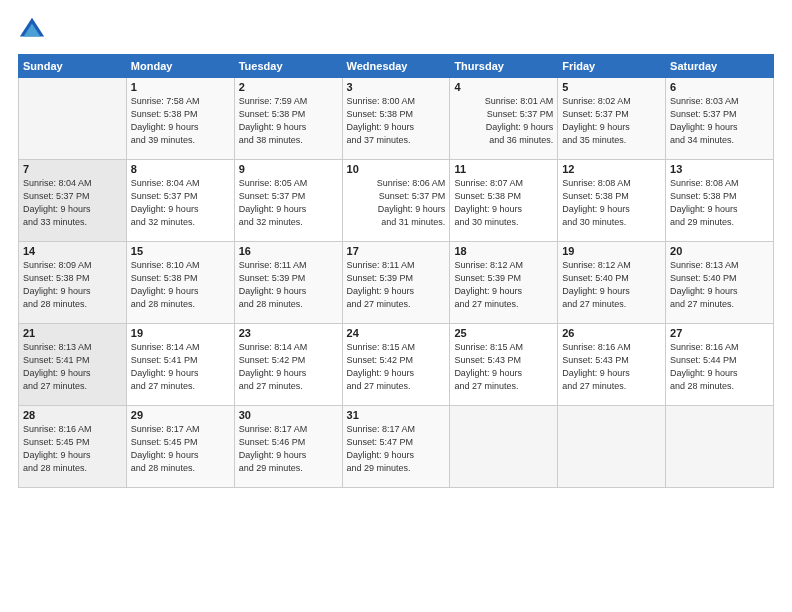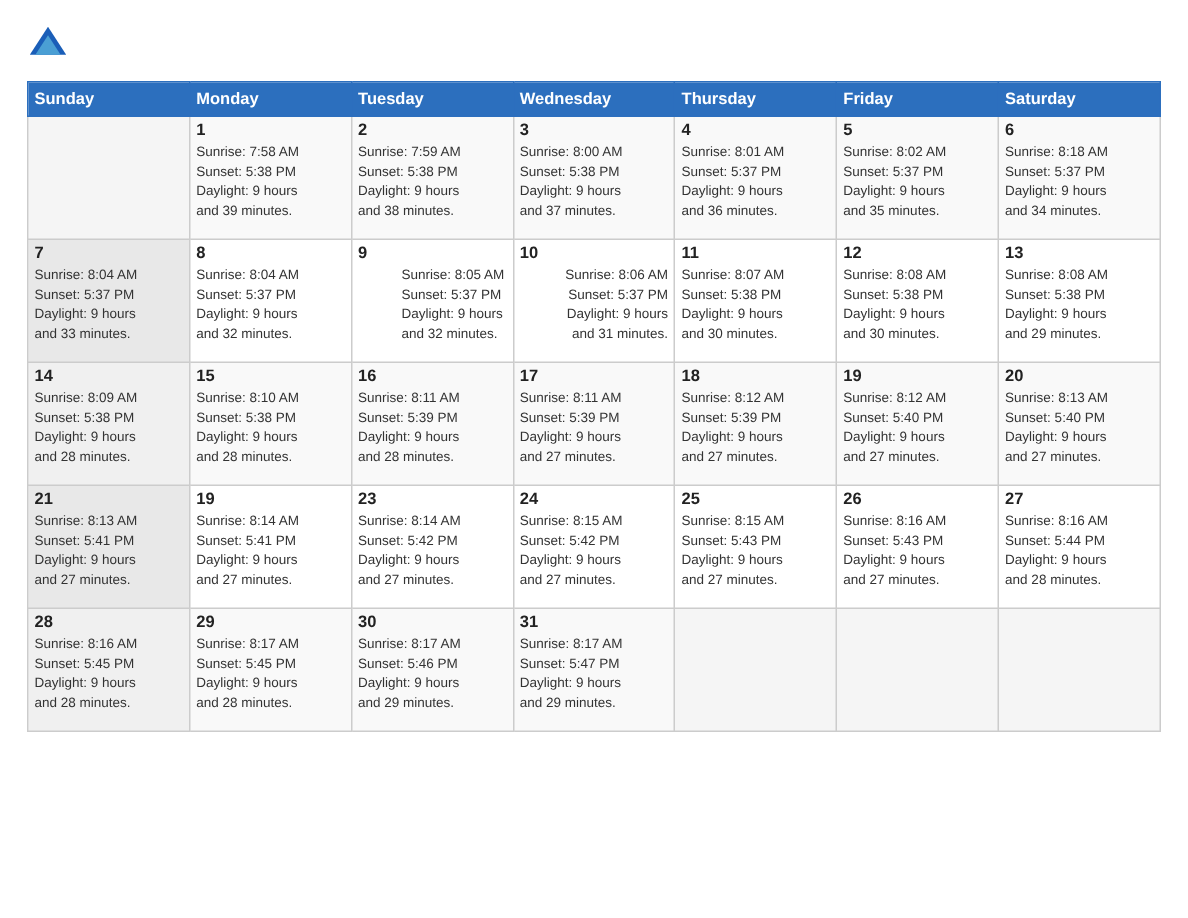--- a/index.html
+++ b/index.html
@@ -150,35 +150,35 @@
           </td>
           <td>
             <span class="day-number">3</span>
             <div class="day-info" style="white-space: pre-line;">Sunrise: 8:00 AM
 Sunset: 5:38 PM
 Daylight: 9 hours
 and 37 minutes.</div>
           </td>
           <td>
             <span class="day-number">4</span>
-            <div class="day-info" style="white-space: pre-line;">Sunrise: 8:01 AM
+            <div class="day-info" style="white-space: pre-line; text-align: right;">Sunrise: 8:01 AM
 Sunset: 5:37 PM
 Daylight: 9 hours
 and 36 minutes.</div>
           </td>
           <td>
             <span class="day-number">5</span>
             <div class="day-info" style="white-space: pre-line;">Sunrise: 8:02 AM
 Sunset: 5:37 PM
 Daylight: 9 hours
 and 35 minutes.</div>
           </td>
           <td>
             <span class="day-number">6</span>
-            <div class="day-info" style="white-space: pre-line;">Sunrise: 8:18 AM
+            <div class="day-info" style="white-space: pre-line;">Sunrise: 8:03 AM
 Sunset: 5:37 PM
 Daylight: 9 hours
 and 34 minutes.</div>
           </td>
         </tr>
         <tr>
           <td>
             <span class="day-number">7</span>
             <div class="day-info" style="white-space: pre-line;">Sunrise: 8:04 AM
 Sunset: 5:37 PM
@@ -187,21 +187,21 @@
           </td>
           <td>
             <span class="day-number">8</span>
             <div class="day-info" style="white-space: pre-line;">Sunrise: 8:04 AM
 Sunset: 5:37 PM
 Daylight: 9 hours
 and 32 minutes.</div>
           </td>
           <td>
             <span class="day-number">9</span>
-            <div class="day-info" style="white-space: pre-line; margin-left: 29px;">Sunrise: 8:05 AM
+            <div class="day-info" style="white-space: pre-line;">Sunrise: 8:05 AM
 Sunset: 5:37 PM
 Daylight: 9 hours
 and 32 minutes.</div>
           </td>
           <td>
             <span class="day-number">10</span>
             <div class="day-info" style="white-space: pre-line; text-align: right;">Sunrise: 8:06 AM
 Sunset: 5:37 PM
 Daylight: 9 hours
 and 31 minutes.</div>

